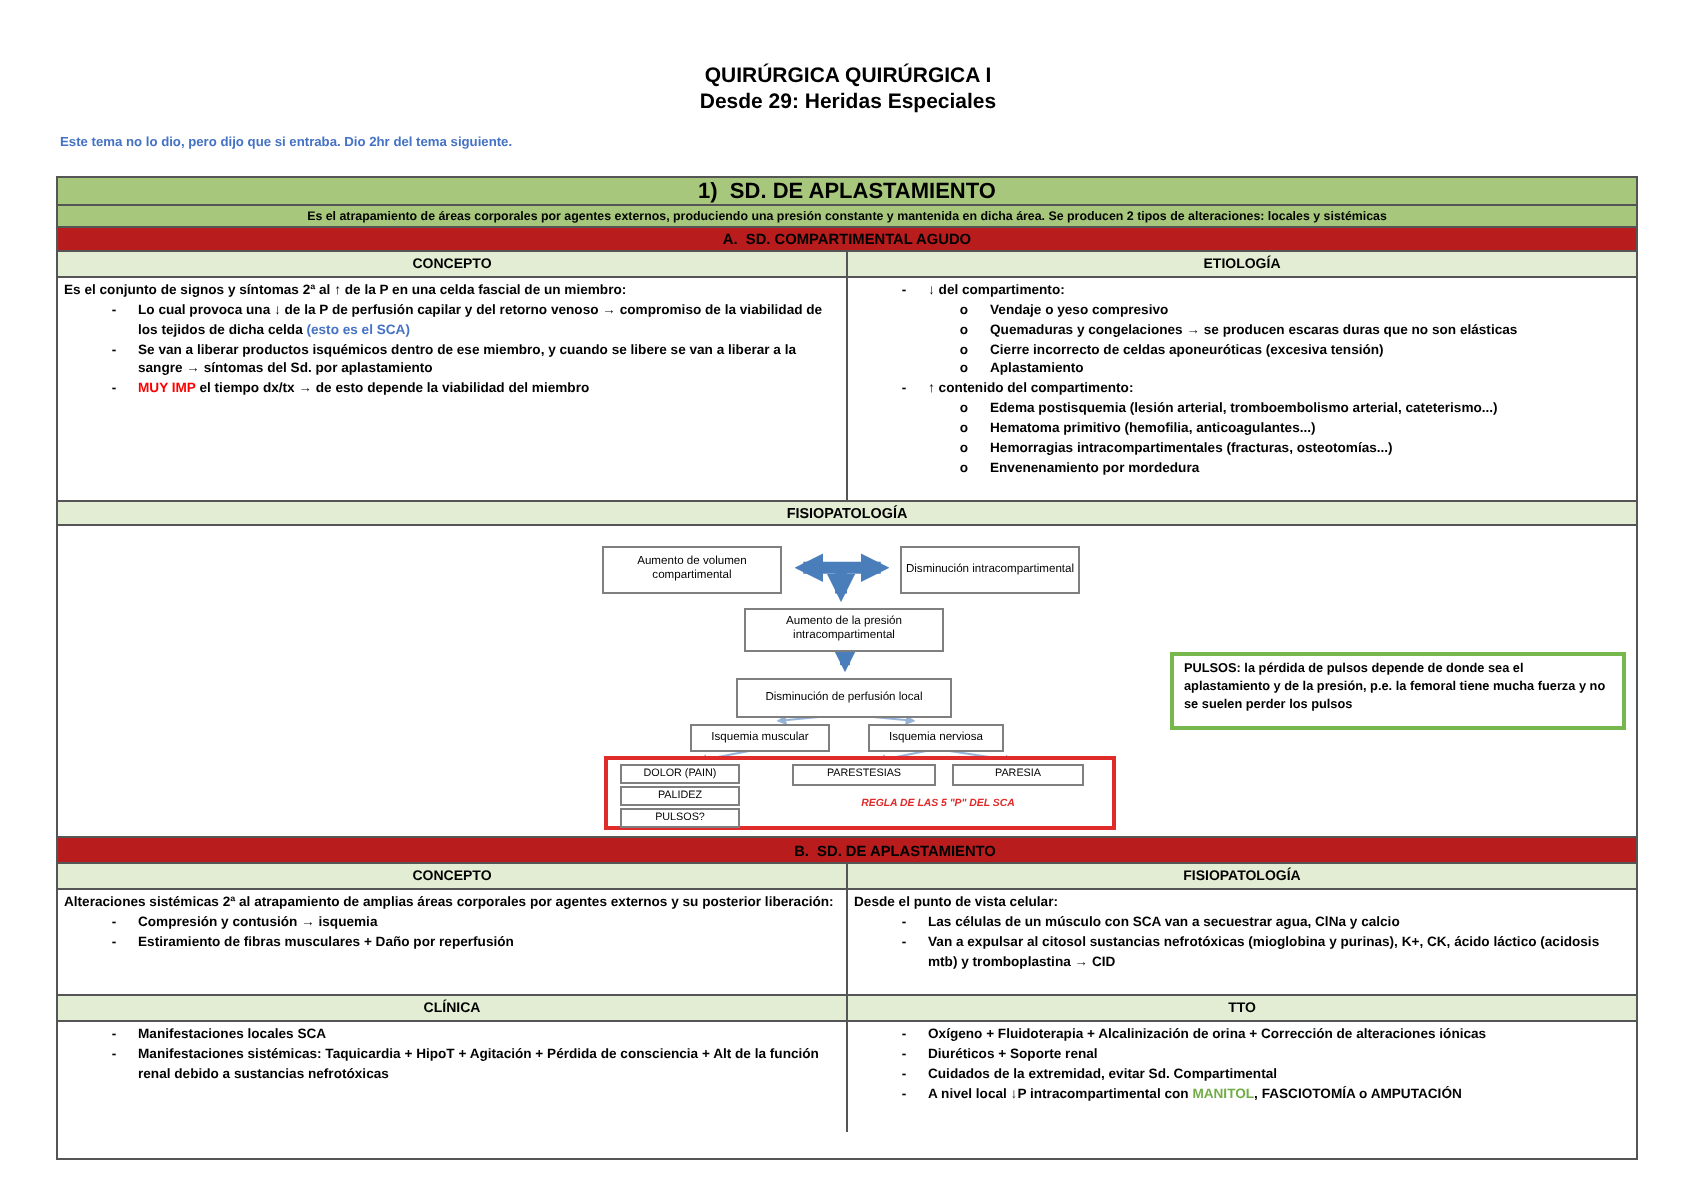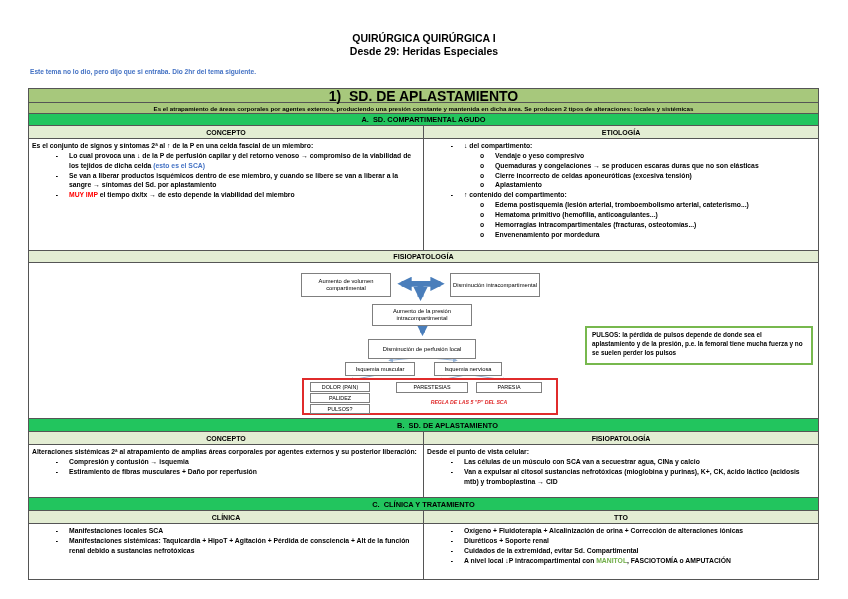--- a/index.html
+++ b/index.html
@@ -8,23 +8,23 @@
   .title1{position:absolute;top:32px;left:0;width:100%;text-align:center;
           font-size:10.5px;font-weight:bold;}
   .title2{position:absolute;top:45px;left:0;width:100%;text-align:center;
           font-size:10.5px;font-weight:bold;}
   .note{position:absolute;top:68px;left:30px;font-size:6.6px;font-weight:bold;color:#4472c4;}
 
   .tbl{position:absolute;left:28px;top:88px;width:789px;height:490px;border:1px solid #555;}
   .row{box-sizing:border-box;border-bottom:1px solid #555;display:flex;
        align-items:center;justify-content:center;}
   .bandDark{background:#a7c87c;}
-  .bandMid{background:#22c55e;}
+  .bandMid{background:#b91c1c;}
   .bandLight{background:#e3edd3;}
-  .r1{height:14px;font-size:14px;font-weight:bold;}
+  .r1{height:14px;font-size:11px;font-weight:bold;}
   .r2{height:11px;font-size:6.2px;font-weight:bold;}
   .rSec{height:12px;font-size:7.4px;font-weight:bold;}
   .rHdr{height:13px;padding:0;align-items:stretch;}
   .rContent{align-items:stretch;justify-content:flex-start;padding:0;}
   .r5{height:112px;}
   .r6{height:12px;font-size:7.2px;font-weight:bold;}
   .r7{height:156px;position:relative;padding:0;display:block;}
   .r10{height:53px;}
   .r13{height:55px;border-bottom:none;}
   .cols{display:flex;align-items:stretch;width:100%;height:100%;}
@@ -213,23 +213,20 @@
             <span class="t">Las células de un músculo con SCA van a secuestrar agua, ClNa y calcio</span>
           </div>
           <div class="li l1">
             <span class="m">-</span>
             <span class="t">Van a expulsar al citosol sustancias nefrotóxicas (mioglobina y purinas), K+, CK, ácido láctico (acidosis mtb) y tromboplastina → CID</span>
           </div>
         </div>
       </div>
     </div>
 
-    <div class="row rSec bandMid" style="height:13px;">
-      <span>C.&nbsp;&nbsp;CLÍNICA Y TRATAMIENTO</span>
-    </div>
     <div class="row rHdr">
       <div class="cols">
         <div class="cellL hcell">CLÍNICA</div>
         <div class="cellR hcell">TTO</div>
       </div>
     </div>
     <div class="row rContent r13">
       <div class="cols">
         <div class="cellL ccell">
           <div class="li l1">

